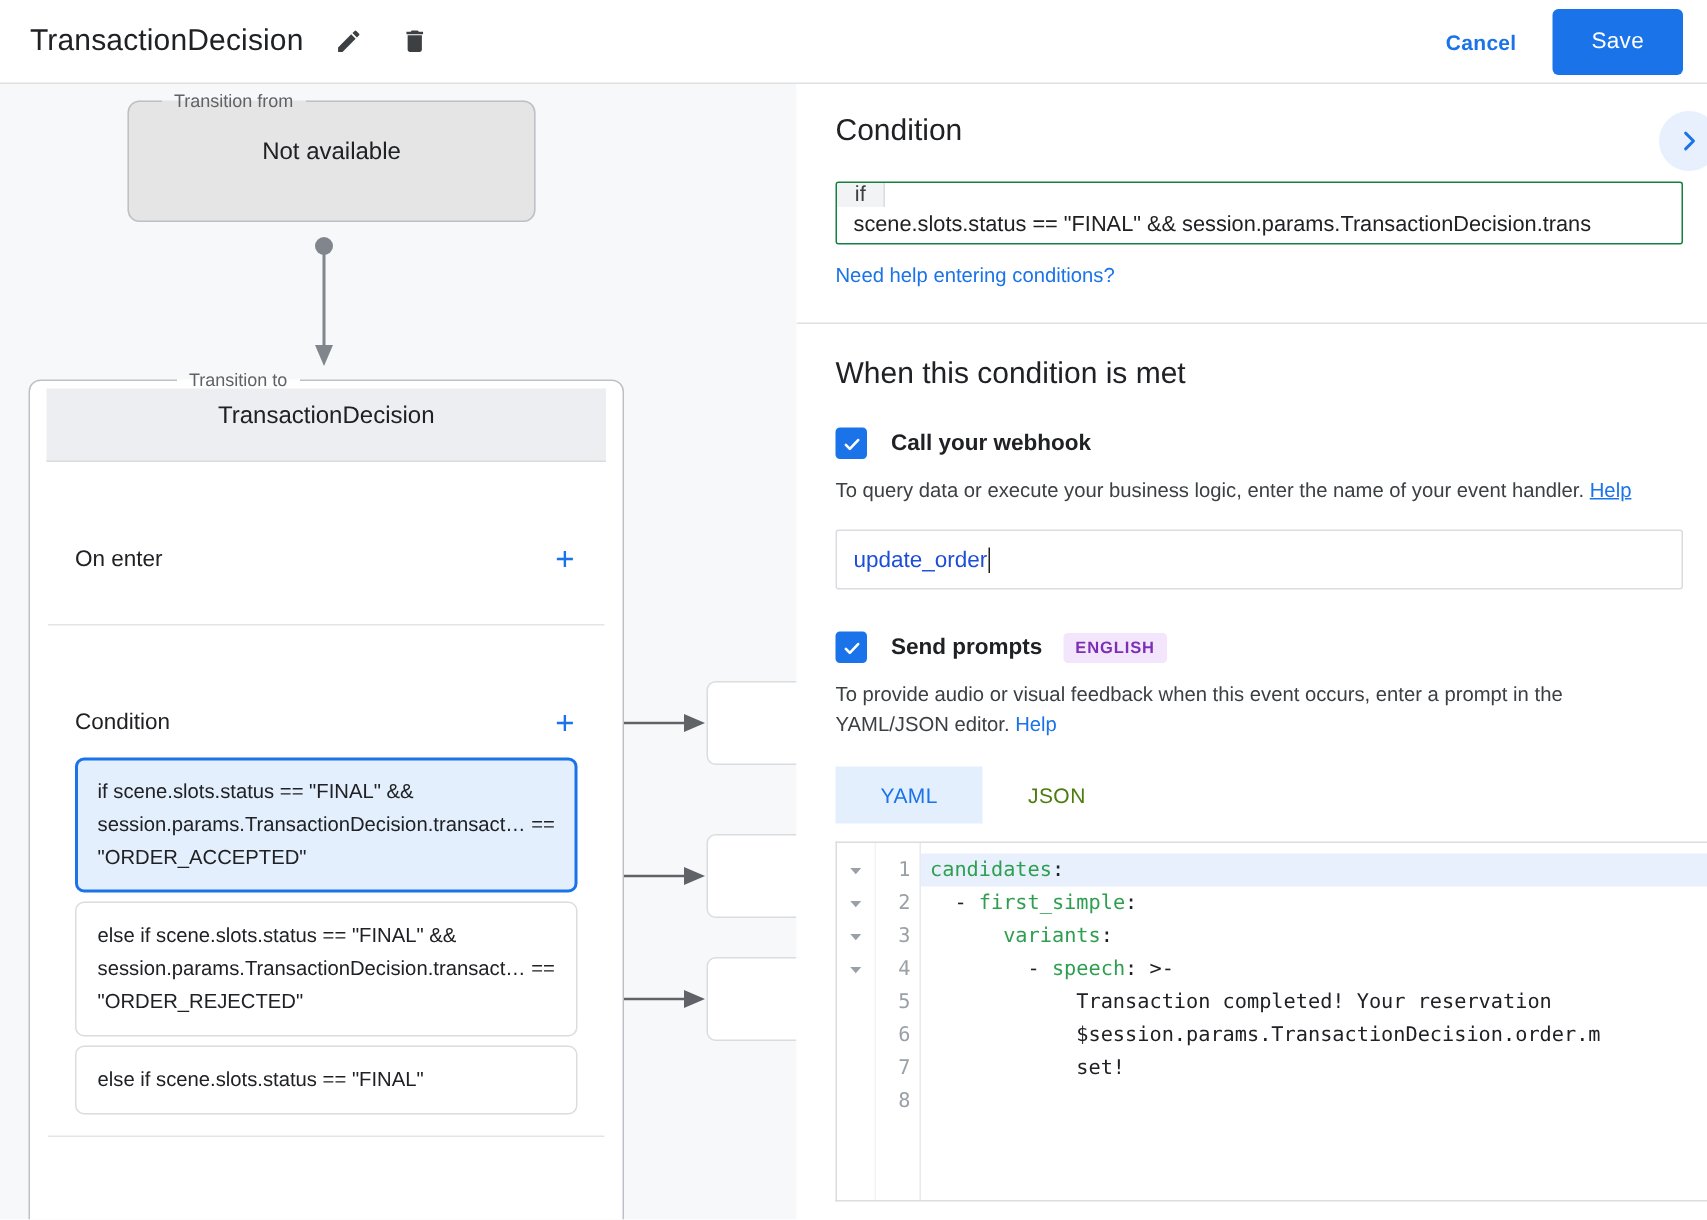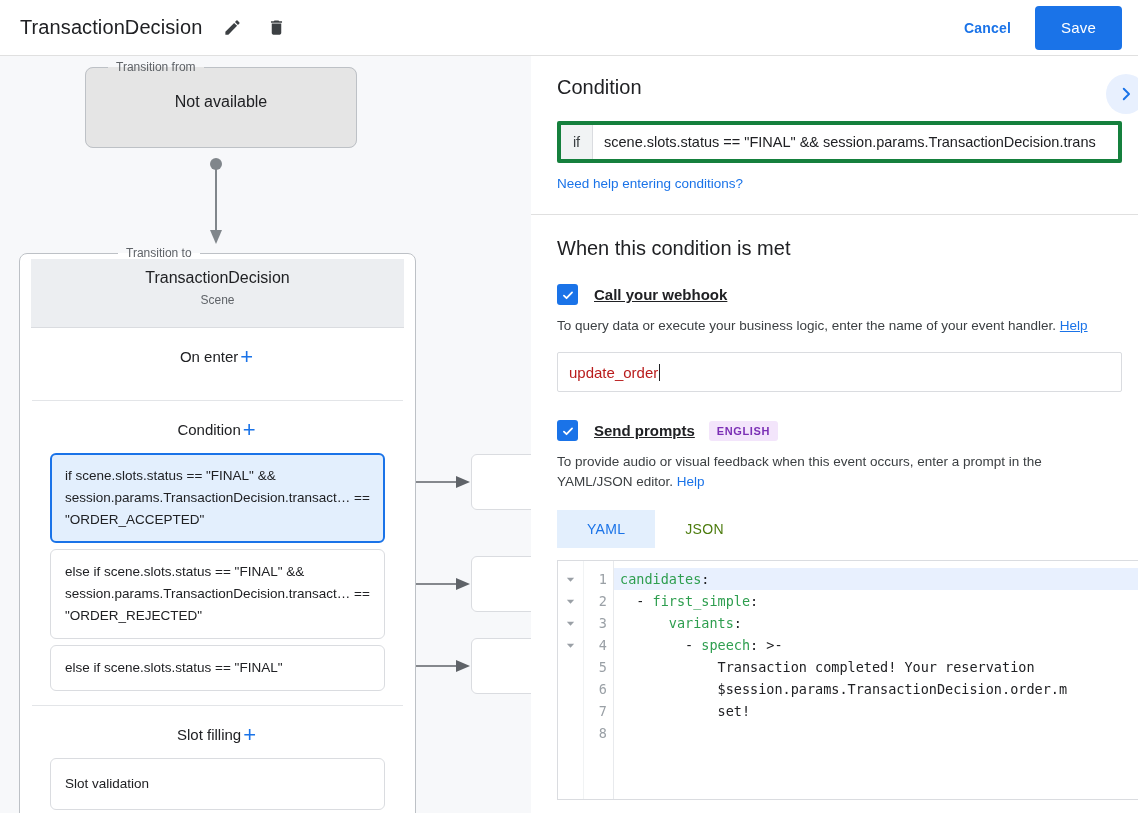--- a/index.html
+++ b/index.html
@@ -99,22 +99,23 @@
   }
   #scene-name { font-size: 16px; color: #202124; }
   #scene-sub { font-size: 12px; color: #5f6368; margin-top: 6px; }
 
   .section {
     border-bottom: 1px solid #e3e5e8;
     padding: 0 0 14px 0;
   }
   .section:last-child { border-bottom: none; }
   .section-head {
-    display: flex; align-items: center; justify-content: center;
+    display: flex; align-items: center; justify-content: space-between;
     padding: 18px 18px 6px 18px;
+    margin-top: 36px;
   }
   .section-title { font-size: 15px; color: #202124; }
   .plus-btn {
     color: #1a73e8; font-size: 22px; line-height: 1;
     background: none; border: none; cursor: pointer; padding: 0 2px;
     font-family: "Liberation Sans", sans-serif;
   }
   .section.noitems { padding-bottom: 14px; }
   .section.noitems .section-head { padding-bottom: 18px; }
 
@@ -151,22 +152,22 @@
     margin: 0 0 22px 0; font-size: 20px; font-weight: 400; color: #202124;
   }
   #chevron-pill {
     position: absolute; right: -8px; top: 18px;
     width: 40px; height: 40px; border-radius: 20px;
     background: #e8f0fe; display: flex; align-items: center; justify-content: center;
     cursor: pointer;
   }
   #if-row {
     display: flex; align-items: stretch;
-    border: 4px solid #15803d; border-radius: 2px;
-    height: 42px; width: 565px; overflow: hidden;
+    border: 1px solid #15803d; border-radius: 2px;
+    height: 42px; width: 565px; overflow: hidden; flex-direction: column;
   }
   #if-label {
     width: 32px; background: #f1f3f4; display: flex;
     align-items: center; justify-content: center;
     font-size: 14.5px; color: #3c4043;
     border-right: 1px solid #dadce0;
   }
   #if-value {
     flex: 1; display: flex; align-items: center;
     padding-left: 11px; font-size: 14.5px; color: #202124;
@@ -179,36 +180,36 @@
   #panel-met { padding: 22px 24px 0 26px; }
   #panel-met h2 { margin: 0 0 24px 0; font-size: 20px; font-weight: 400; color: #202124; }
 
   .check-row { display: flex; align-items: center; }
   .cbox {
     width: 21px; height: 21px; border-radius: 3px; background: #1a73e8;
     display: flex; align-items: center; justify-content: center;
     cursor: pointer; flex: 0 0 auto;
   }
   .check-label {
-    margin-left: 16px; font-size: 15px; font-weight: bold; color: #202124; text-decoration: underline;
+    margin-left: 16px; font-size: 15px; font-weight: bold; color: #202124;
   }
   .badge {
     margin-left: 14px; background: #f3e5fb; color: #7b2fb5;
     font-size: 11px; font-weight: bold; letter-spacing: .6px;
     padding: 4px 8px; border-radius: 3px;
   }
   .helptext {
     margin-top: 11px; font-size: 13.5px; color: #3c4043; line-height: 20px;
     max-width: 562px;
   }
   #webhook-input {
     margin-top: 16px; width: 565px; height: 40px;
     border: 1px solid #dadce0; border-radius: 2px;
     display: flex; align-items: center; padding-left: 11px;
-    font-size: 15px; color: #b91c1c; cursor: text;
+    font-size: 15px; color: #1d4ed8; cursor: text;
   }
   .caret {
     display: inline-block; width: 1px; height: 17px; background: #202124;
     margin-left: 1px; vertical-align: -3px;
   }
   #prompts-block { margin-top: 28px; }
 
   #tabs { display: flex; margin-top: 18px; }
   .tab {
     padding: 11px 30px; font-size: 14px; font-weight: 500; color: #4d7c0f;
@@ -300,21 +301,20 @@
 
     <div class="tbox" style="top:398px;"></div>
     <div class="tbox" style="top:500px;"></div>
     <div class="tbox" style="top:582px;"></div>
 
     <fieldset id="trans-to">
       <legend>Transition to</legend>
 
       <div id="scene-head">
         <div id="scene-name">TransactionDecision</div>
-        <div id="scene-sub">Scene</div>
       </div>
 
       <div class="section noitems">
         <div class="section-head">
           <span class="section-title">On enter</span>
           <button class="plus-btn">+</button>
         </div>
       </div>
 
       <div class="section">

